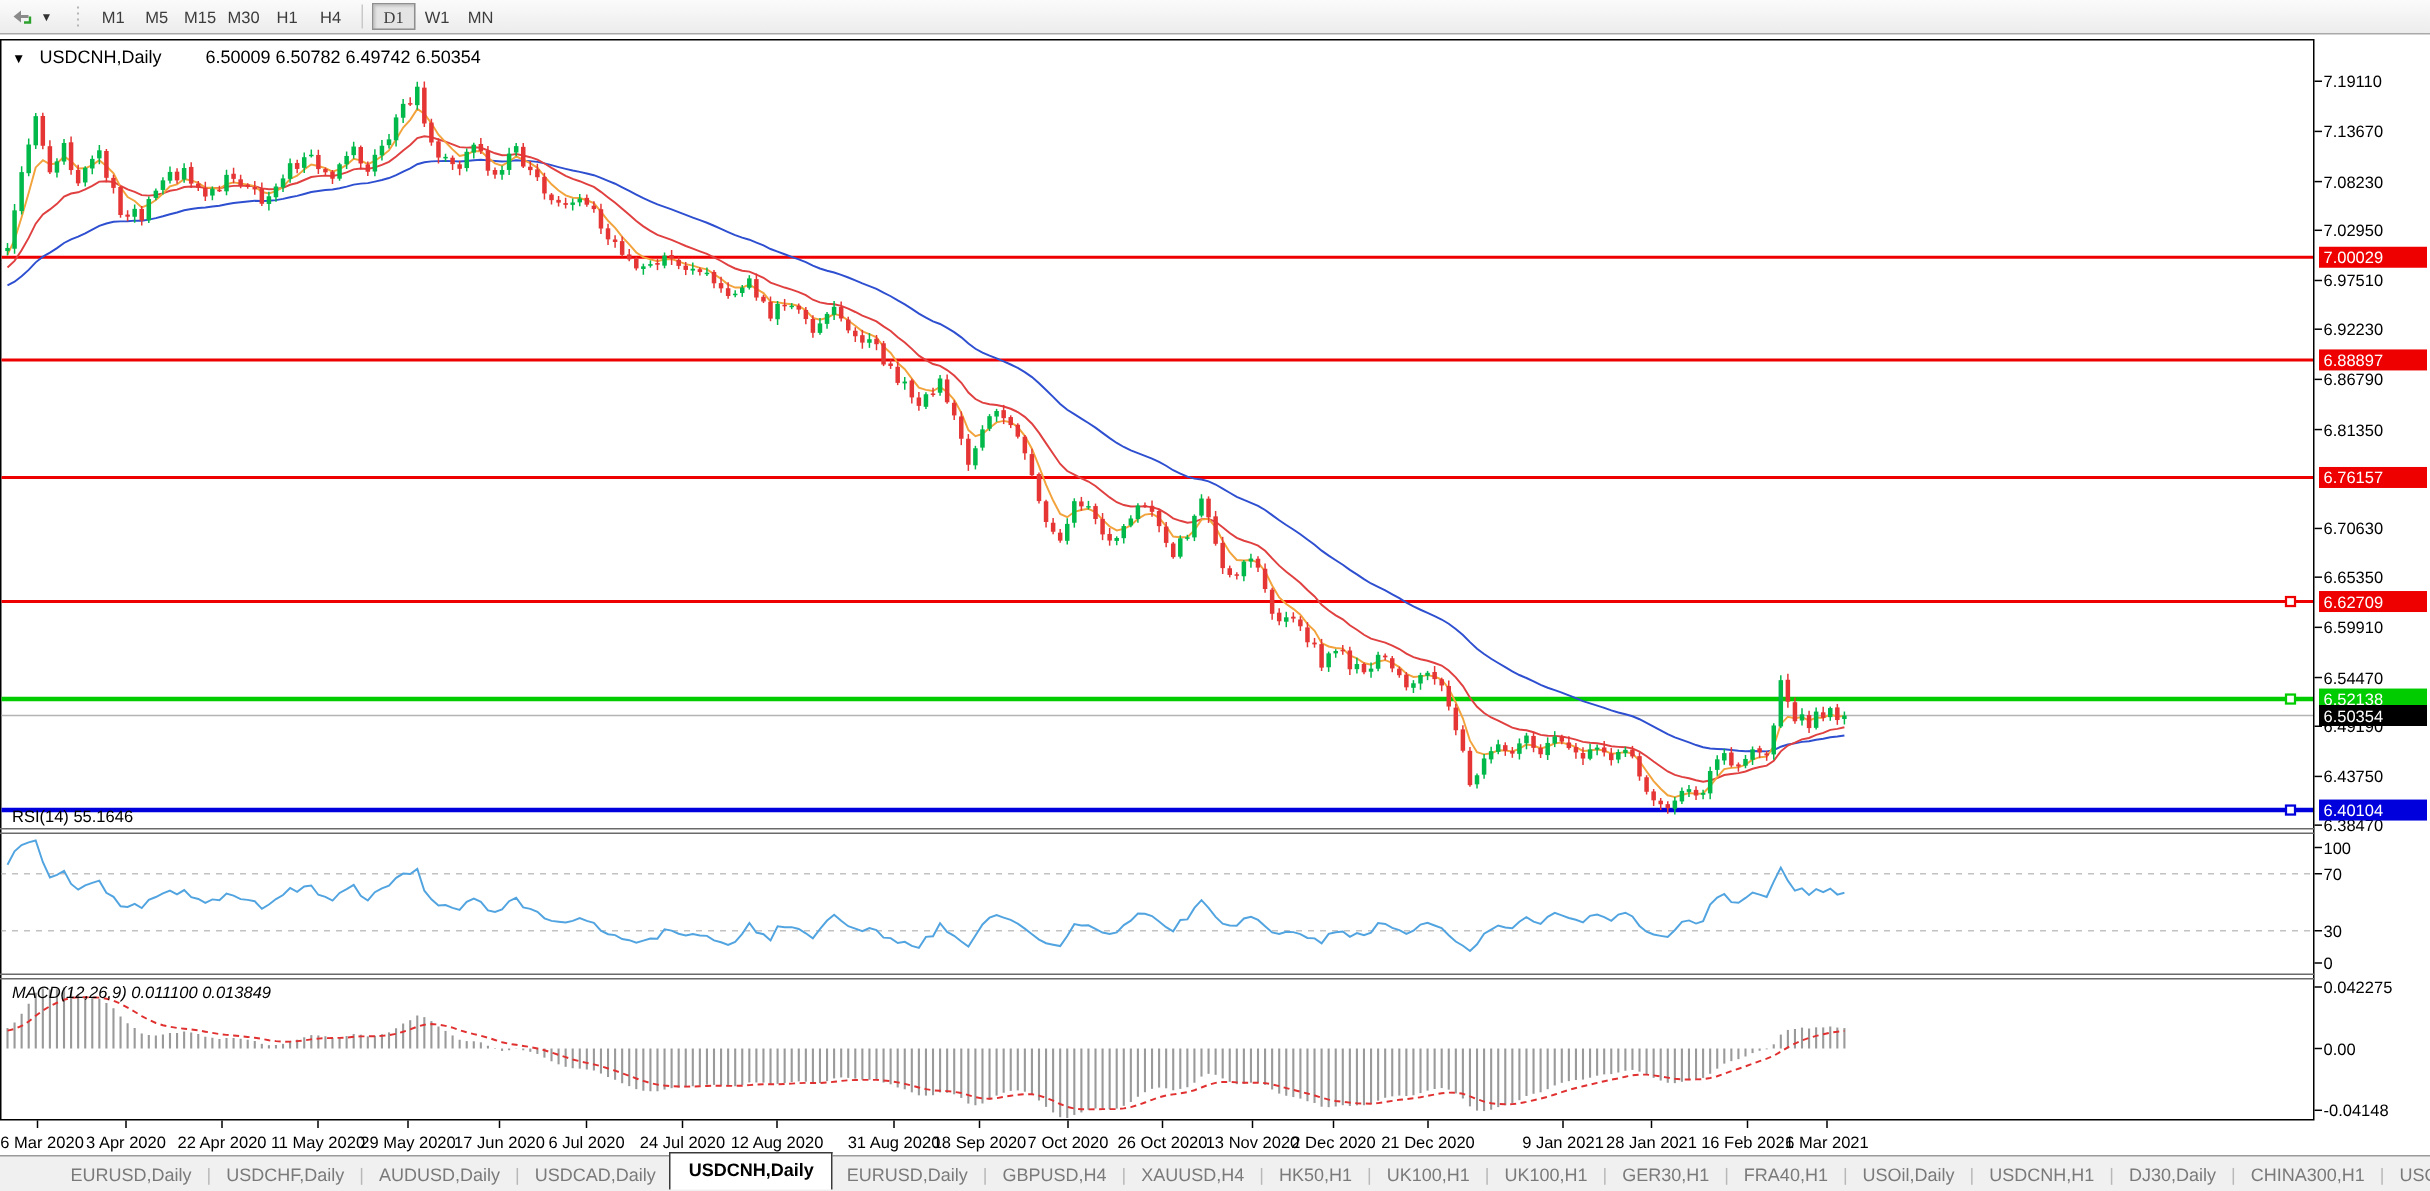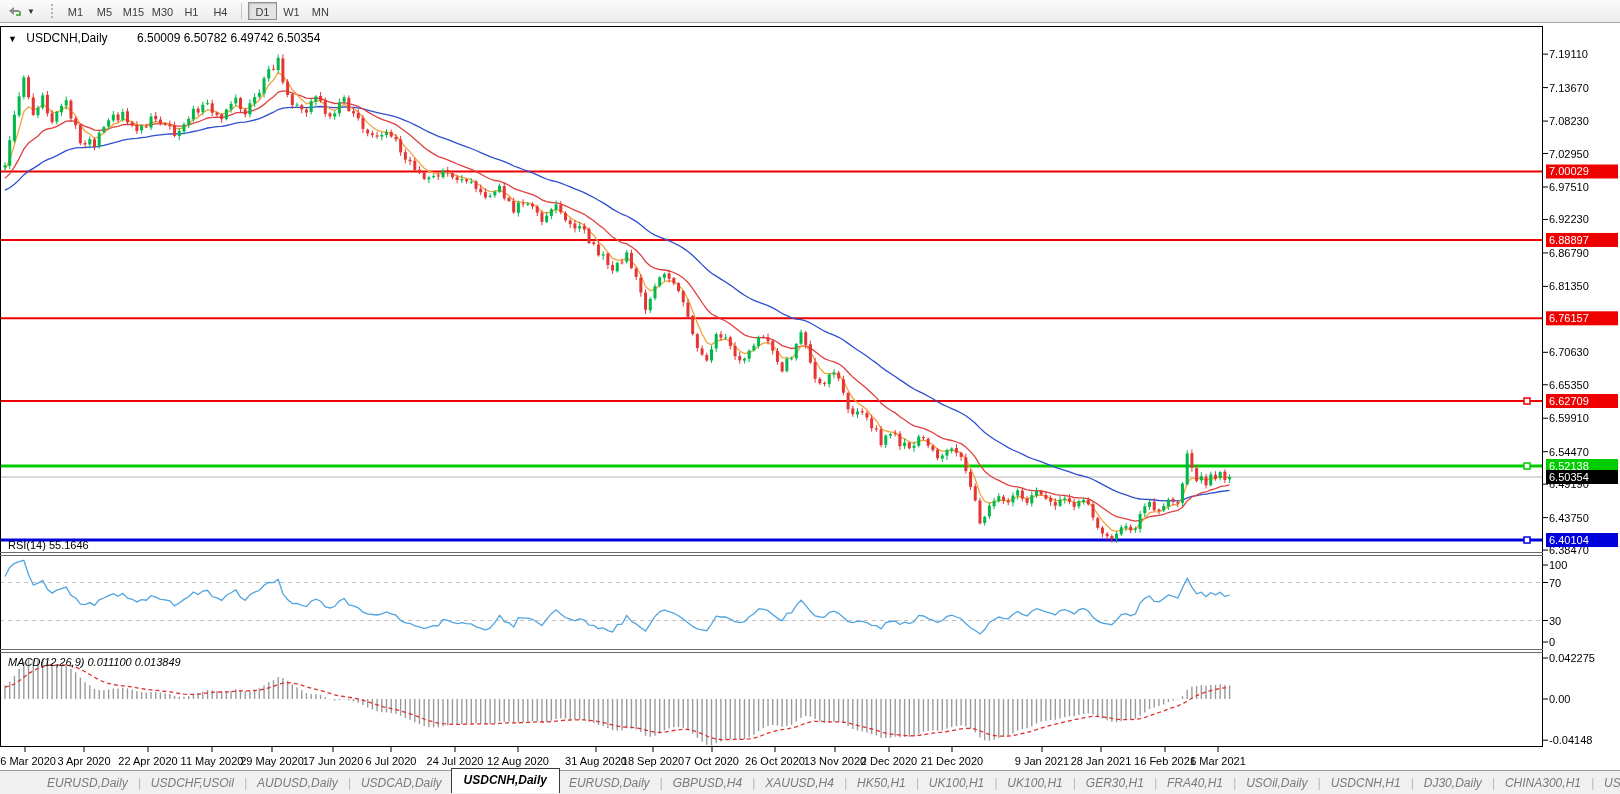--- a/index.html
+++ b/index.html
@@ -11,32 +11,32 @@
   .tool-cursor{display:flex;align-items:center;margin-left:4px;padding:1px 3px;}
   .tool-cursor svg{display:block;}
   .dd-caret{font-size:8px;color:#333;margin-left:4px;}
   .tb-handle{width:5px;height:16px;margin:0 6px 0 12px;
     background-image:radial-gradient(#b5b5b5 35%,transparent 36%);
     background-size:4px 4px;background-repeat:repeat-y;}
   .tf-btn{min-width:29px;height:18px;line-height:18px;text-align:center;
     border:1px solid transparent;background:transparent;color:#3c3c3c;
     font-size:11px;font-family:"Liberation Sans",sans-serif;padding:0 2px;cursor:default;}
   .tf-btn.active{border:1px solid #8f8f8f;background:#e4e4e4;
-    box-shadow:inset 1px 1px 2px rgba(0,0,0,.18);}
+    box-shadow:inset 1px 1px 2px rgba(0,0,0,.18);font-family:Liberation Serif, serif;}
   .tb-sep{width:1px;height:16px;background:#c9c9c9;margin:0 6px;}
   
   .chart-title{position:absolute;left:8px;top:31px;font-size:12px;color:#000;z-index:4;}
   .chart-title .caret{font-size:9px;margin-right:6px;}
   .ind-label{position:absolute;left:8px;font-size:11px;color:#000;z-index:4;}
   #rsi-label{top:539px;}
   #macd-label{top:656px;font-style:italic;}
   
   .tabbar{position:absolute;left:0;top:770px;width:1620px;height:24px;
     background:#f0f0f0;border-top:1px solid #9a9a9a;display:flex;
-    align-items:center;font-size:12px;color:#7a7a7a;z-index:5;padding-left:38px;box-sizing:border-box;font-style:italic;}
+    align-items:center;font-size:12px;color:#7a7a7a;z-index:5;padding-left:38px;box-sizing:border-box;}
   .tab{padding:3px 9px;white-space:nowrap;cursor:default;}
   .tab.active{background:#ffffff;color:#000;border:1px solid #3a3a3a;border-bottom:none;
     padding:4px 12px 6px 12px;margin-top:-4px;font-weight:bold;}
   .tab-sep{color:#b8b8b8;padding:0 1px;}
   svg text{font-family:"Liberation Sans",sans-serif;}
 </style>
 </head>
 <body>
 
 <div class="toolbar">
@@ -997,21 +997,21 @@
   <span>USDCNH,Daily</span>
   <span style="margin-left:26px">6.50009 6.50782 6.49742 6.50354</span>
 </div>
 <div class="ind-label" id="rsi-label">RSI(14) 55.1646</div>
 <div class="ind-label" id="macd-label">MACD(12,26,9) 0.011100 0.013849</div>
 
 <div class="tabbar">
   <div id="tabs" style="display:flex;align-items:center;">
       <div class="tab">EURUSD,Daily</div>
       <span class="tab-sep">|</span>
-      <div class="tab">USDCHF,USOil</div>
+      <div class="tab">USDCHF,Daily</div>
       <span class="tab-sep">|</span>
       <div class="tab">AUDUSD,Daily</div>
       <span class="tab-sep">|</span>
       <div class="tab">USDCAD,Daily</div>
       <div class="tab active">USDCNH,Daily</div>
       <div class="tab">EURUSD,Daily</div>
       <span class="tab-sep">|</span>
       <div class="tab">GBPUSD,H4</div>
       <span class="tab-sep">|</span>
       <div class="tab">XAUUSD,H4</div>

